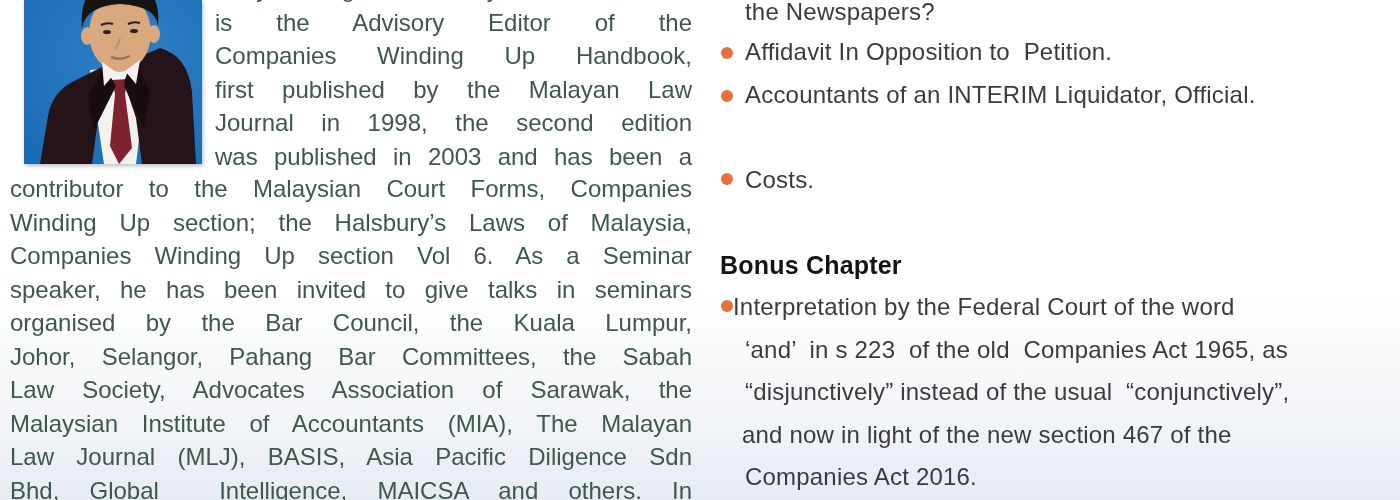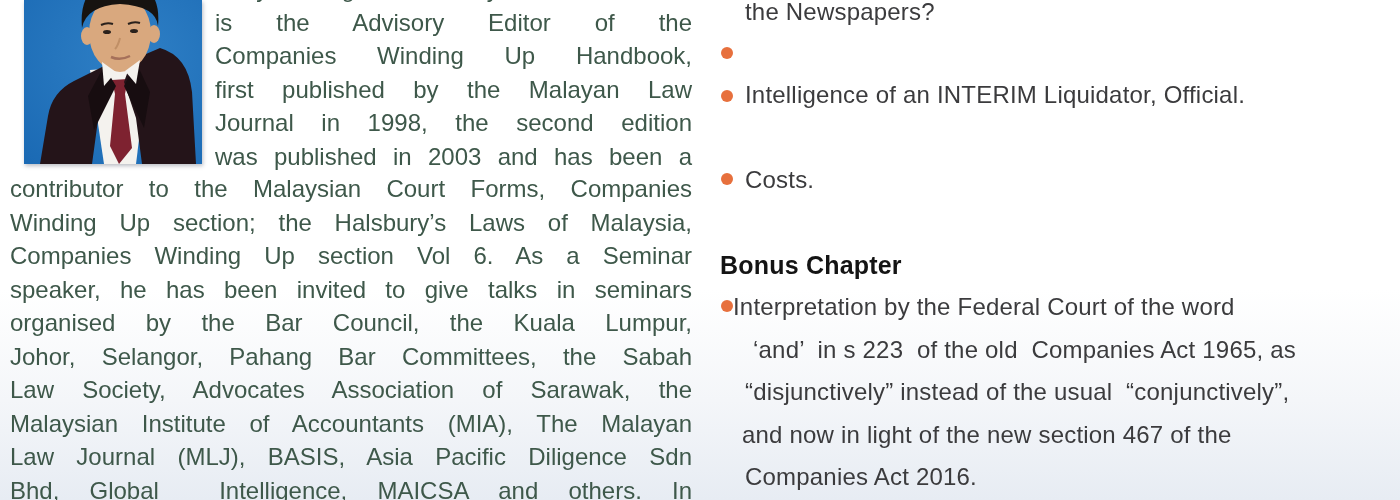--- a/index.html
+++ b/index.html
@@ -112,29 +112,30 @@
     <div class="bioline">Johor, Selangor, Pahang Bar Committees, the Sabah</div>
     <div class="bioline">Law Society, Advocates Association of Sarawak, the</div>
     <div class="bioline">Malaysian Institute of Accountants (MIA), The Malayan</div>
     <div class="bioline">Law Journal (MLJ), BASIS, Asia Pacific Diligence Sdn</div>
     <div class="bioline">Bhd, Global &nbsp;Intelligence, MAICSA and others. In</div>
   </div>
 
   <div class="agline" style="left:745px; top:-2px;">the Newspapers?</div>
 
   <span class="bullet" style="left:721px; top:47px;"></span>
+  <div class="agline" style="left:745px; top:38px;">Affidavit In Opposition to &nbsp;Petition.</div>
 
   <span class="bullet" style="left:721px; top:90px;"></span>
-  <div class="agline" style="left:745px; top:81px;">Intelligence of an INTERIM Liquidator, Official.</div>
+  <div class="agline" style="left:745px; top:81px;">Accountants of an INTERIM Liquidator, Official.</div>
 
   <span class="bullet" style="left:721px; top:173px;"></span>
   <div class="agline" style="left:745px; top:166px;">Costs.</div>
 
   <div class="bonus-heading" style="left:720px; top:251px;">Bonus Chapter</div>
 
   <span class="bullet" style="left:721px; top:300px;"></span>
   <div class="agline" style="left:733px; top:293px;">Interpretation by the Federal Court of the word</div>
-  <div class="agline" style="left:745px; top:336px;margin-left:8px;">‘and’ &nbsp;in s 223 &nbsp;of the old &nbsp;Companies Act 1965, as</div>
+  <div class="agline" style="left:745px; top:336px;">‘and’ &nbsp;in s 223 &nbsp;of the old &nbsp;Companies Act 1965, as</div>
   <div class="agline" style="left:745px; top:378px;">“disjunctively” instead of the usual &nbsp;“conjunctively”,</div>
   <div class="agline" style="left:742px; top:421px;">and now in light of the new section 467 of the</div>
   <div class="agline" style="left:745px; top:463px;">Companies Act 2016.</div>
 
 </div>
 
 </body></html>

